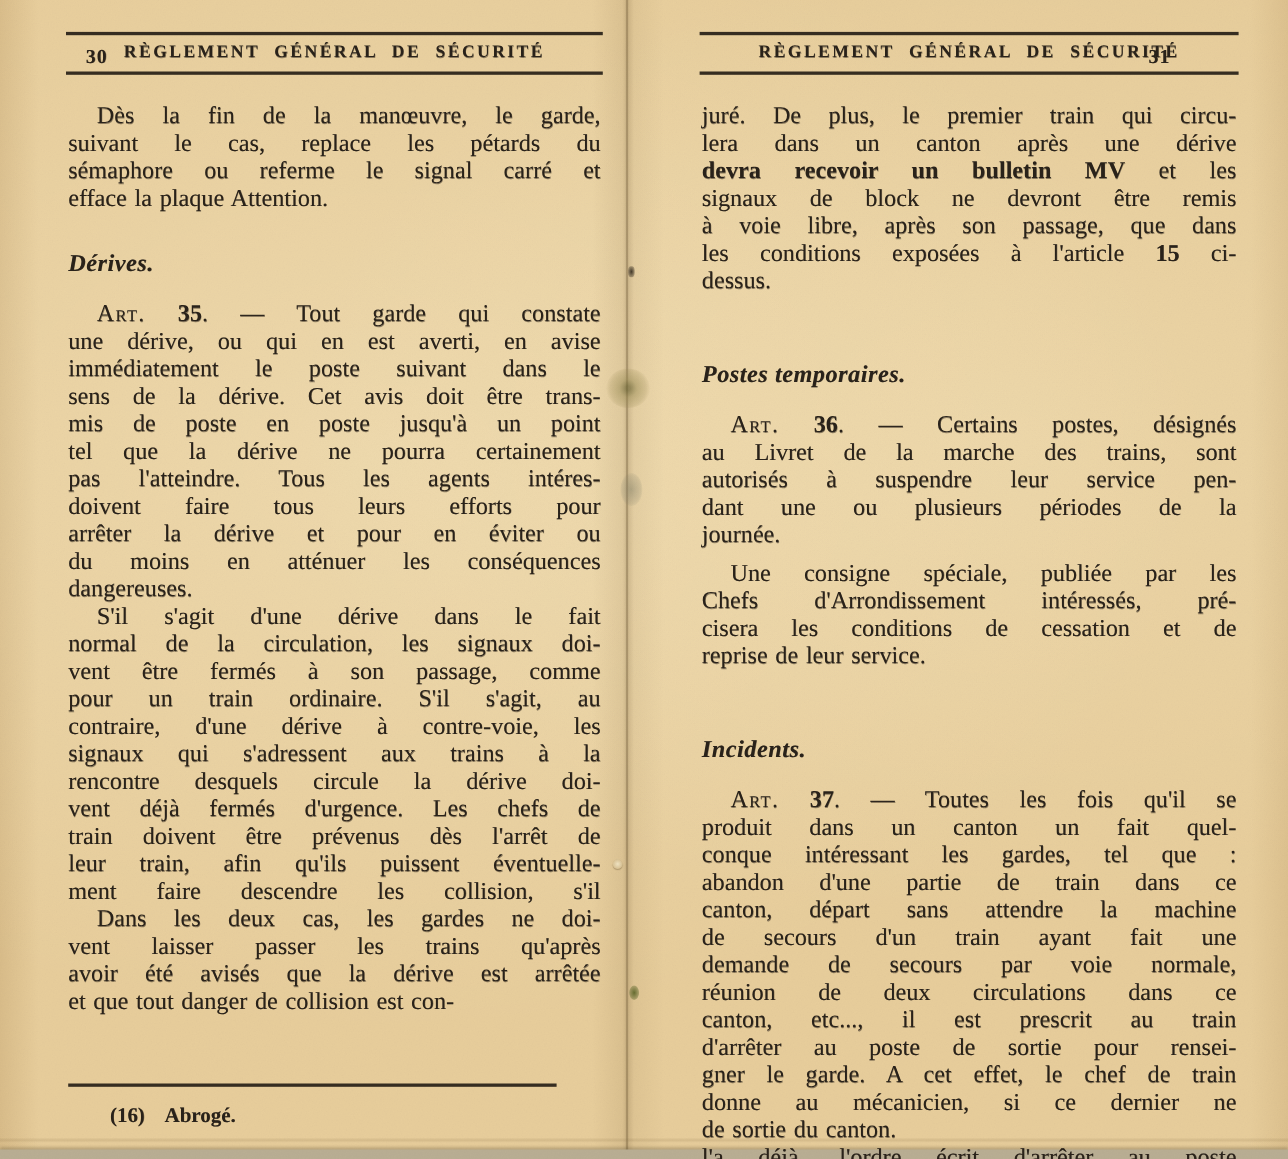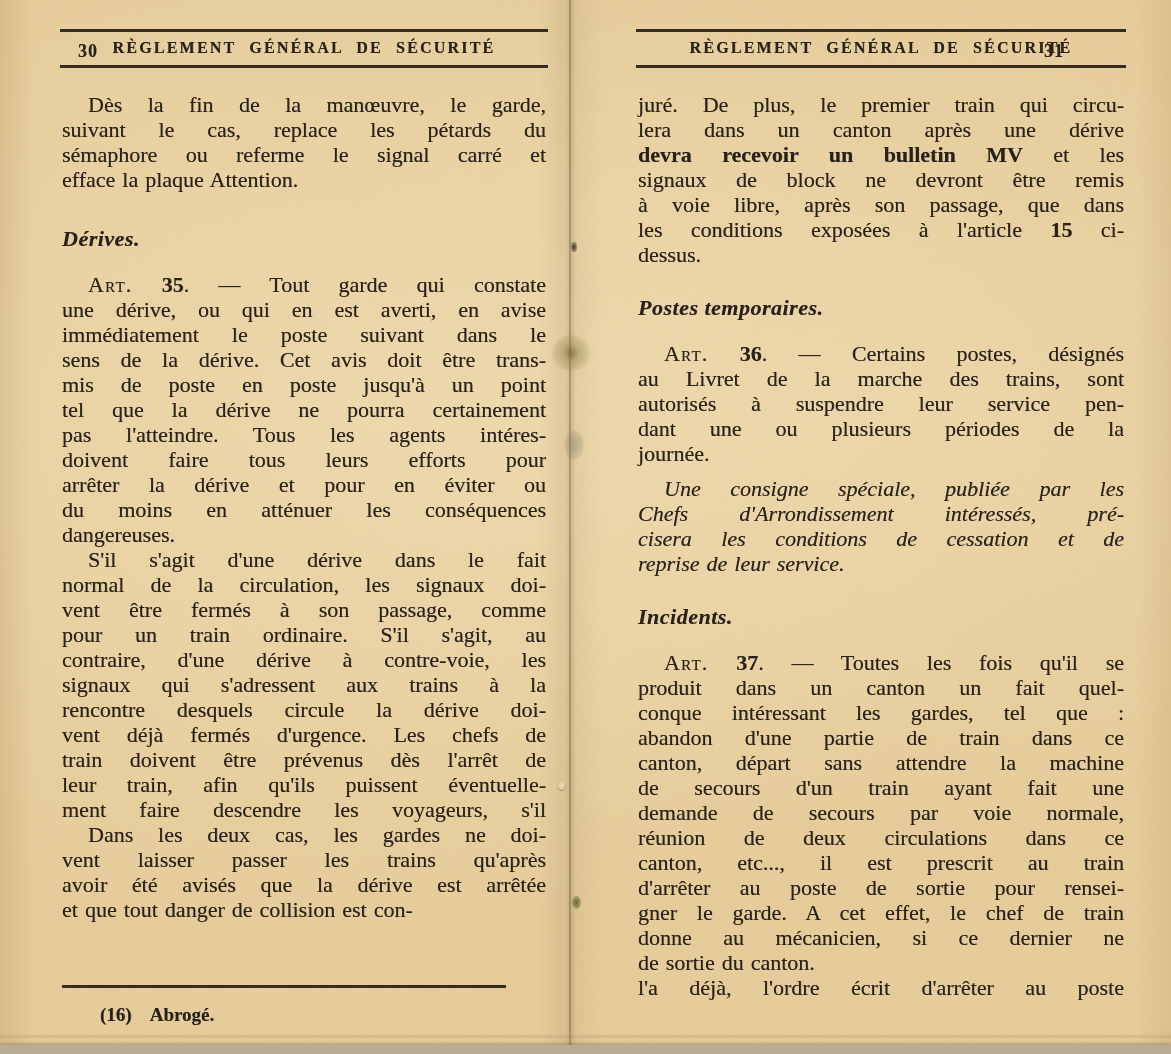--- a/index.html
+++ b/index.html
@@ -49,22 +49,22 @@
   .page-left .pg-num{left:18px;}
   .page-right .pg-num{right:62px;}
 
   .blocks{position:absolute;top:92px;left:4px;right:4px;
     text-shadow:.3px .3px .4px rgba(45,35,25,0.5);}
   .para{margin:0;}
   .line{font-size:22px;line-height:25px;text-align:justify;text-align-last:justify;word-spacing:1.5px;}
   .line.last{text-align-last:left;}
   .line.indent{text-indent:26px;}
   .heading{font-size:22px;line-height:26px;font-weight:bold;font-style:italic;letter-spacing:.5px;margin:34px 0 20px;}
-  .page-right .heading{margin-top:28px;font-style:italic;}
-  .page-right .para + .para{margin-top:10px;font-style:italic;}
+  .page-right .heading{margin-top:60px;font-style:italic;}
+  .page-right .para + .para{margin-top:10px;}
   .sc{font-variant:small-caps;letter-spacing:1.2px;}
   .num{font-weight:bold;font-size:22px;}
   b.bold{font-weight:bold;}
 
   .footrule{position:absolute;top:985px;left:4px;width:444px;height:3px;background:var(--rule,#362d21);}
   .footnote{position:absolute;top:1004px;left:42px;font-size:19px;font-weight:bold;
     text-shadow:.3px .3px .4px rgba(45,35,25,0.5);}
   .fn-gap{display:inline-block;width:18px;}
 </style>
 </head>
@@ -112,21 +112,21 @@
           <div class="line indent">S'il s'agit d'une dérive dans le fait</div>
           <div class="line">normal de la circulation, les signaux doi-</div>
           <div class="line">vent être fermés à son passage, comme</div>
           <div class="line">pour un train ordinaire. S'il s'agit, au</div>
           <div class="line">contraire, d'une dérive à contre-voie, les</div>
           <div class="line">signaux qui s'adressent aux trains à la</div>
           <div class="line">rencontre desquels circule la dérive doi-</div>
           <div class="line">vent déjà fermés d'urgence. Les chefs de</div>
           <div class="line">train doivent être prévenus dès l'arrêt de</div>
           <div class="line">leur train, afin qu'ils puissent éventuelle-</div>
-          <div class="line">ment faire descendre les voyageurs, s'il</div>
+          <div class="line">ment faire descendre les collision, s'il</div>
         </div>
         <div class="para">
           <div class="line indent">Dans les deux cas, les gardes ne doi-</div>
           <div class="line">vent laisser passer les trains qu'après</div>
           <div class="line">avoir été avisés que la dérive est arrêtée</div>
           <div class="line last">et que tout danger de collision est con-</div>
         </div>
       </div>
     <div class="footrule"></div>
     <div class="footnote"><b>(16)</b><span class="fn-gap"></span><span>Abrogé.</span></div>

